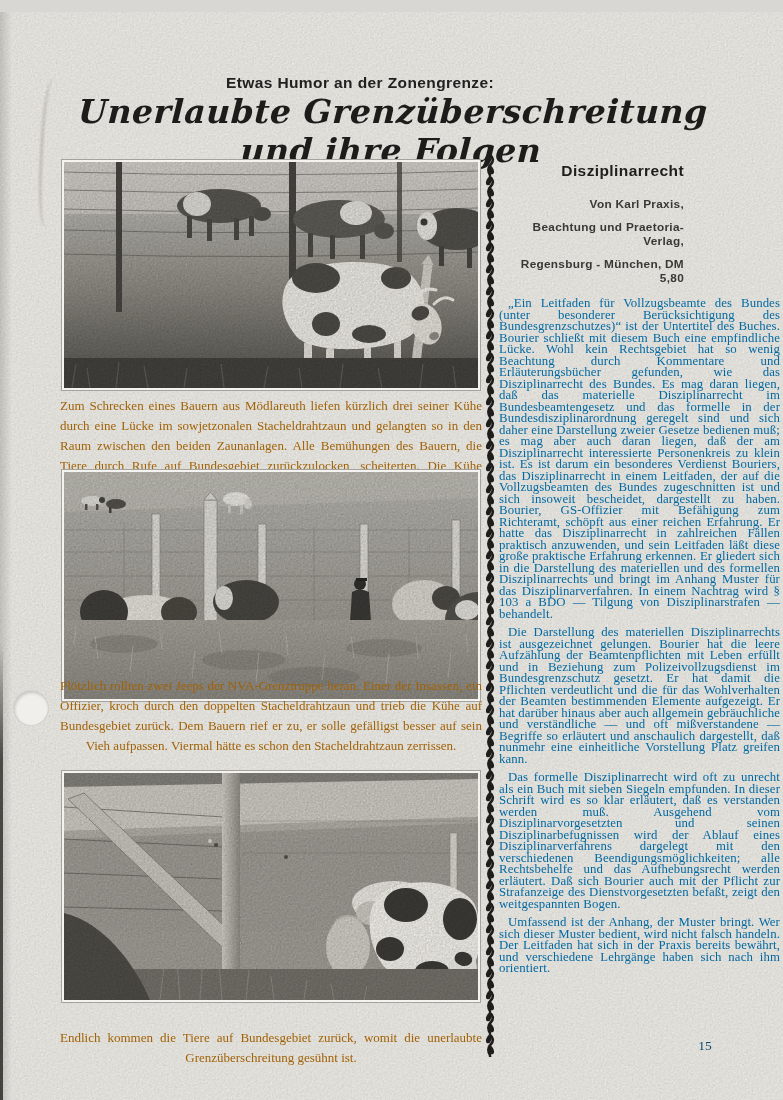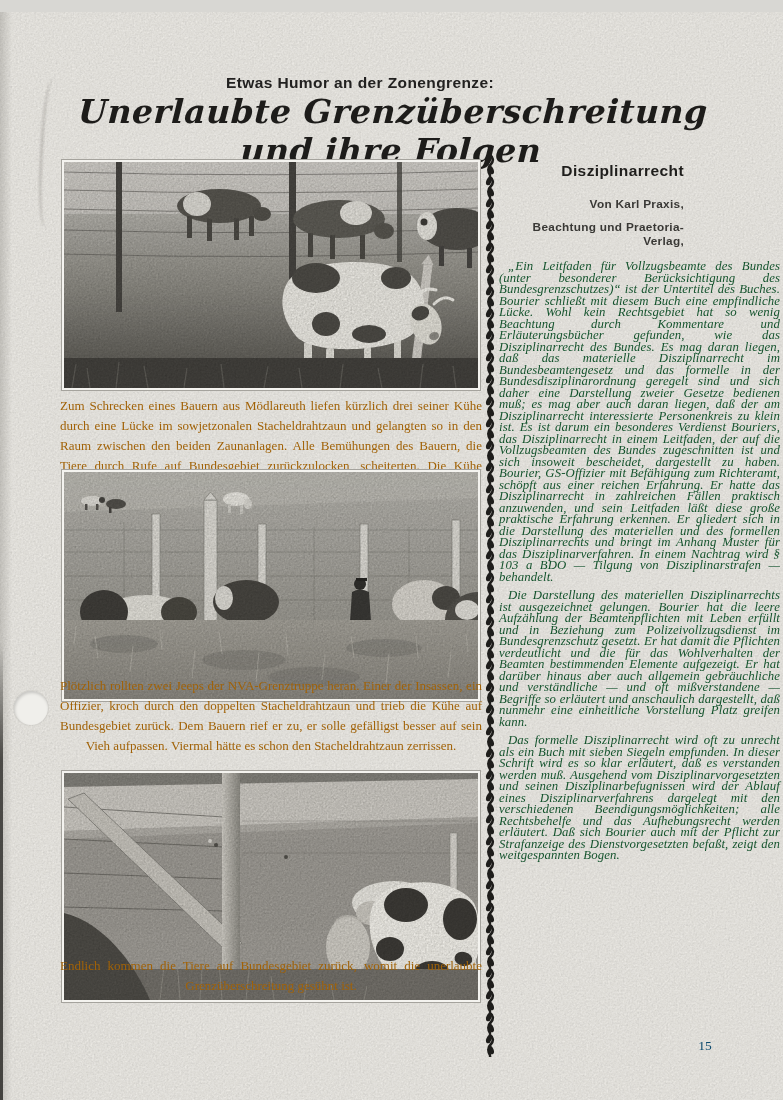--- a/index.html
+++ b/index.html
@@ -40,36 +40,36 @@
   .photo-1{top:148px;}
   .photo-2{top:458px;}
   .photo-3{top:759px;}
 
   
   .caption{left:60px;width:422px;text-align:justify;text-align-last:center;
     -moz-text-align-last:center;hyphens:auto;
     font-size:13px;line-height:20px;color:#a16207;}
   .caption-1{top:384px;}
   .caption-2{top:664px;}
-  .caption-3{top:944px;}
+  .caption-3{top:1016px;}
 
   
   .divider{left:483px;top:142px;width:14px;height:903px;}
 
   
   .review{left:499px;top:150px;width:281px;}
   .review-head{width:281px;padding-right:96px;box-sizing:border-box;text-align:right;
     font-family:"Liberation Sans",sans-serif;}
   .review-title{margin:0 0 17px 0;font-size:15.5px;font-weight:bold;
     letter-spacing:.4px;color:#1f1e1c;}
   .review-byline{font-size:11.8px;font-weight:bold;color:#393835;
     letter-spacing:.3px;margin-bottom:9px;}
   .review-body{margin-top:13px;}
   .review-body p{margin:0 0 7px 0;text-align:justify;text-indent:9px;
-    font-size:12.8px;line-height:11.5px;letter-spacing:.1px;hyphens:auto;color:#14532d;font-style:italic;}
+    font-size:12.8px;line-height:11.5px;letter-spacing:.1px;hyphens:auto;color:#0369a1;}
 
   .page-number{left:665px;top:1026px;width:80px;text-align:center;
     font-size:13.5px;color:#0c4a6e;}
 </style>
 </head>
 <body>
 
 <svg width="0" height="0" style="position:absolute" aria-hidden="true">
   <defs>
     <filter id="noiseF" x="0%" y="0%" width="100%" height="100%">
@@ -387,23 +387,25 @@
       </defs>
       <rect width="14" height="903" fill="url(#wv)"></rect>
     </svg>
   </div>
 
   <aside class="review">
     <div class="review-head">
       <h2 class="review-title">Disziplinarrecht</h2>
       <div class="review-byline">Von Karl Praxis,</div>
       <div class="review-byline">Beachtung und Praetoria-Verlag,</div>
+      <div class="review-byline">Regensburg - München, DM 5,80</div>
     </div>
     <div class="review-body">
       <p>„Ein Leitfaden für Vollzugsbeamte des Bundes (unter besonderer Berücksichtigung des Bundesgrenzschutzes)“ ist der Untertitel des Buches. Bourier schließt mit diesem Buch eine empfindliche Lücke. Wohl kein Rechtsgebiet hat so wenig Beachtung durch Kommentare und Erläuterungsbücher gefunden, wie das Disziplinarrecht des Bundes. Es mag daran liegen, daß das materielle Disziplinarrecht im Bundesbeamtengesetz und das formelle in der Bundesdisziplinarordnung geregelt sind und sich daher eine Darstellung zweier Gesetze bedienen muß; es mag aber auch daran liegen, daß der am Disziplinarrecht interessierte Personenkreis zu klein ist. Es ist darum ein besonderes Verdienst Bouriers, das Disziplinarrecht in einem Leitfaden, der auf die Vollzugsbeamten des Bundes zugeschnitten ist und sich insoweit bescheidet, dargestellt zu haben. Bourier, GS-Offizier mit Befähigung zum Richteramt, schöpft aus einer reichen Erfahrung. Er hatte das Disziplinarrecht in zahlreichen Fällen praktisch anzuwenden, und sein Leitfaden läßt diese große praktische Erfahrung erkennen. Er gliedert sich in die Darstellung des materiellen und des formellen Disziplinarrechts und bringt im Anhang Muster für das Disziplinarverfahren. In einem Nachtrag wird § 103 a BDO — Tilgung von Disziplinarstrafen — behandelt.</p>
       <p>Die Darstellung des materiellen Disziplinarrechts ist ausgezeichnet gelungen. Bourier hat die leere Aufzählung der Beamtenpflichten mit Leben erfüllt und in Beziehung zum Polizeivollzugsdienst im Bundesgrenzschutz gesetzt. Er hat damit die Pflichten verdeutlicht und die für das Wohlverhalten der Beamten bestimmenden Elemente aufgezeigt. Er hat darüber hinaus aber auch allgemein gebräuchliche und verständliche — und oft mißverstandene — Begriffe so erläutert und anschaulich dargestellt, daß nunmehr eine einheitliche Vorstellung Platz greifen kann.</p>
       <p>Das formelle Disziplinarrecht wird oft zu unrecht als ein Buch mit sieben Siegeln empfunden. In dieser Schrift wird es so klar erläutert, daß es verstanden werden muß. Ausgehend vom Disziplinarvorgesetzten und seinen Disziplinarbefugnissen wird der Ablauf eines Disziplinarverfahrens dargelegt mit den verschiedenen Beendigungsmöglichkeiten; alle Rechtsbehelfe und das Aufhebungsrecht werden erläutert. Daß sich Bourier auch mit der Pflicht zur Strafanzeige des Dienstvorgesetzten befaßt, zeigt den weitgespannten Bogen.</p>
+      <p>Umfassend ist der Anhang, der Muster bringt. Wer sich dieser Muster bedient, wird nicht falsch handeln. Der Leitfaden hat sich in der Praxis bereits bewährt, und verschiedene Lehrgänge haben sich nach ihm orientiert.</p>
     </div>
   </aside>
 
   <div class="page-number">15</div>
 
 </div>
 
 </body></html>

